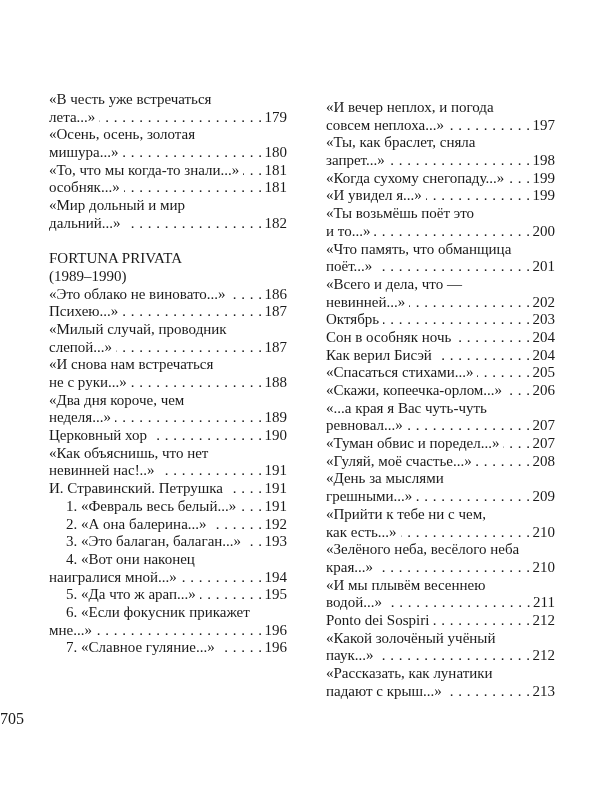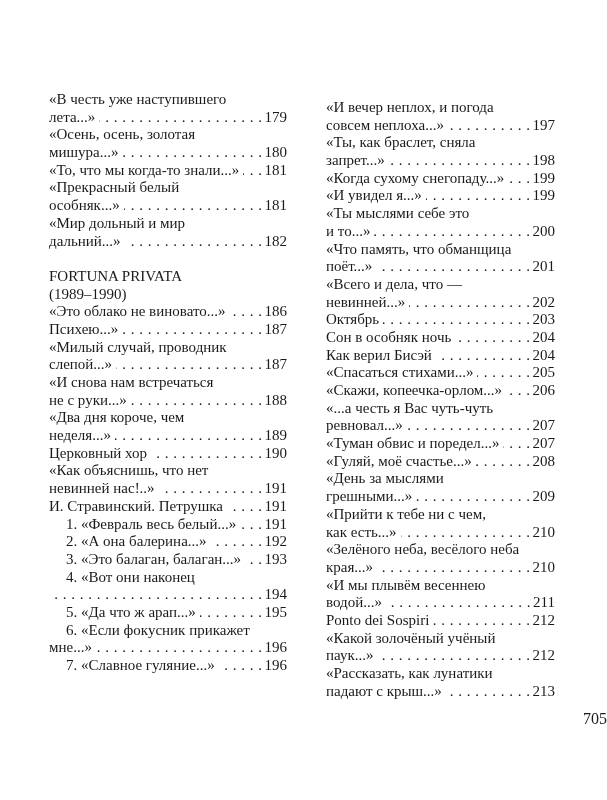--- a/index.html
+++ b/index.html
@@ -37,53 +37,50 @@
   }
   .leader::before {
     content: ". . . . . . . . . . . . . . . . . . . . . . . . . . . . . . . . . . . . . . . . . . . .";
   }
   .pagenum { flex: 0 0 auto; text-align: right; }
   .folio {
     position: absolute;
     top: 710px;
     left: 0;
     width: 607px;
-    text-align: right;
+    text-align: left;
     font-size: 16px;
   }
 </style>
 </head>
 <body>
 
 <div id="left-col" class="toc-column">
     <div class="row">
-      <span class="title">«В честь уже наступившего</span>
+      <span class="title">«В честь уже встречаться</span>
     </div>
     <div class="row">
       <span class="title">лета...»</span>
       <span class="leader"></span>
       <span class="pagenum">179</span>
     </div>
     <div class="row">
       <span class="title">«Осень, осень, золотая</span>
     </div>
     <div class="row">
       <span class="title">мишура...»</span>
       <span class="leader"></span>
       <span class="pagenum">180</span>
     </div>
     <div class="row">
       <span class="title">«То, что мы когда-то знали...»</span>
       <span class="leader"></span>
       <span class="pagenum">181</span>
     </div>
     <div class="row">
-      <span class="title">«Прекрасный белый</span>
-    </div>
-    <div class="row">
       <span class="title">особняк...»</span>
       <span class="leader"></span>
       <span class="pagenum">181</span>
     </div>
     <div class="row">
       <span class="title">«Мир дольный и мир</span>
     </div>
     <div class="row">
       <span class="title">дальний...»</span>
       <span class="leader"></span>
@@ -162,20 +159,21 @@
     </div>
     <div class="row indent">
       <span class="title">3. «Это балаган, балаган...»</span>
       <span class="leader"></span>
       <span class="pagenum">193</span>
     </div>
     <div class="row indent">
       <span class="title">4. «Вот они наконец</span>
     </div>
     <div class="row">
+      <span class="title">наигралися мной...»</span>
       <span class="leader"></span>
       <span class="pagenum">194</span>
     </div>
     <div class="row indent">
       <span class="title">5. «Да что ж арап...»</span>
       <span class="leader"></span>
       <span class="pagenum">195</span>
     </div>
     <div class="row indent">
       <span class="title">6. «Если фокусник прикажет</span>
@@ -212,21 +210,21 @@
       <span class="title">«Когда сухому снегопаду...»</span>
       <span class="leader"></span>
       <span class="pagenum">199</span>
     </div>
     <div class="row">
       <span class="title">«И увидел я...»</span>
       <span class="leader"></span>
       <span class="pagenum">199</span>
     </div>
     <div class="row">
-      <span class="title">«Ты мыслями себе это</span>
+      <span class="title">«Ты возьмёшь поёт это</span>
     </div>
     <div class="row">
       <span class="title">и то...»</span>
       <span class="leader"></span>
       <span class="pagenum">200</span>
     </div>
     <div class="row">
       <span class="title">«Что память, что обманщица</span>
     </div>
     <div class="row">
@@ -261,21 +259,21 @@
       <span class="title">«Спасаться стихами...»</span>
       <span class="leader"></span>
       <span class="pagenum">205</span>
     </div>
     <div class="row">
       <span class="title">«Скажи, копеечка-орлом...»</span>
       <span class="leader"></span>
       <span class="pagenum">206</span>
     </div>
     <div class="row">
-      <span class="title">«...а честь я Вас чуть-чуть</span>
+      <span class="title">«...а края я Вас чуть-чуть</span>
     </div>
     <div class="row">
       <span class="title">ревновал...»</span>
       <span class="leader"></span>
       <span class="pagenum">207</span>
     </div>
     <div class="row">
       <span class="title">«Туман обвис и поредел...»</span>
       <span class="leader"></span>
       <span class="pagenum">207</span>

